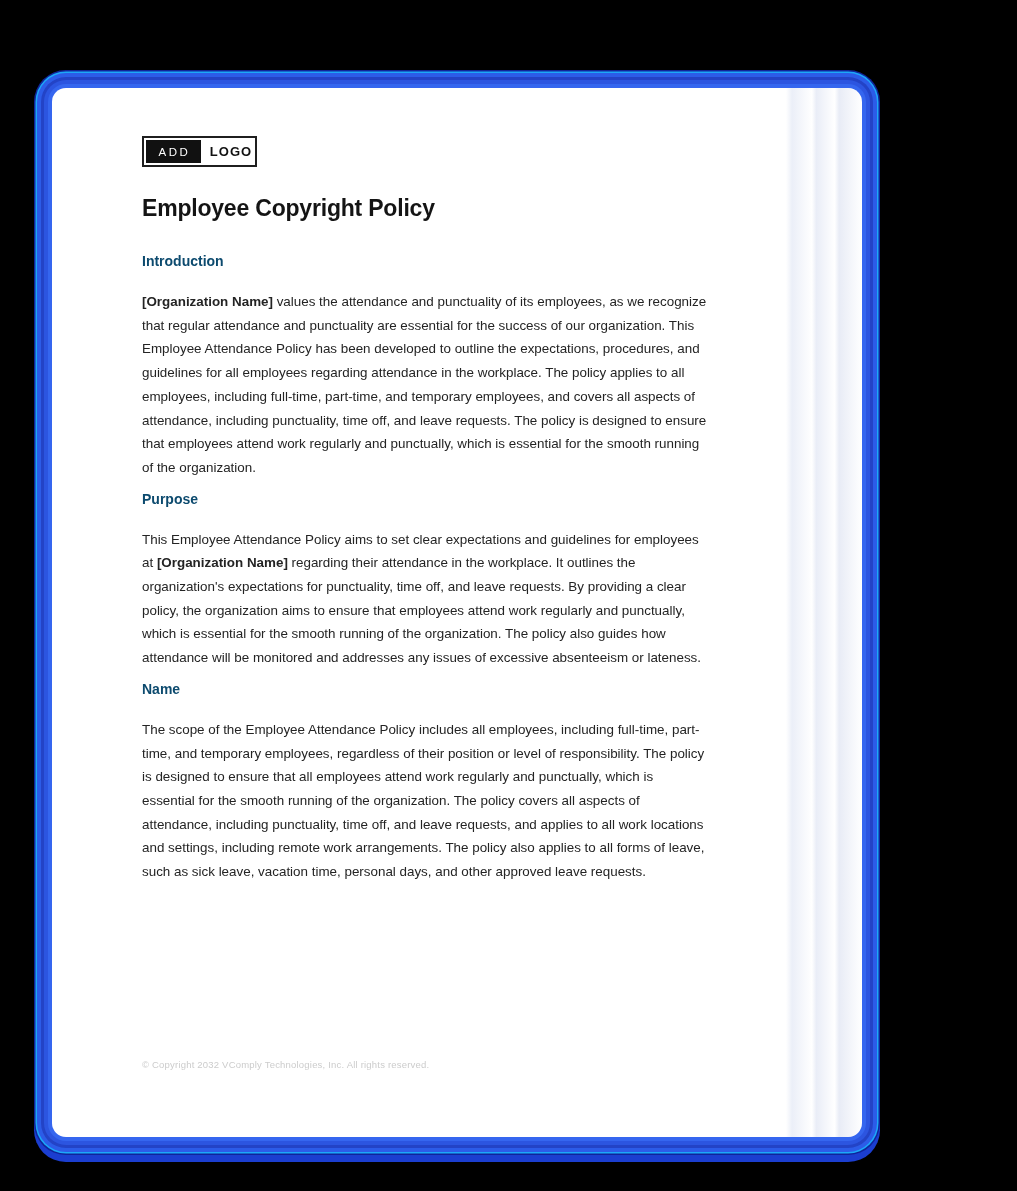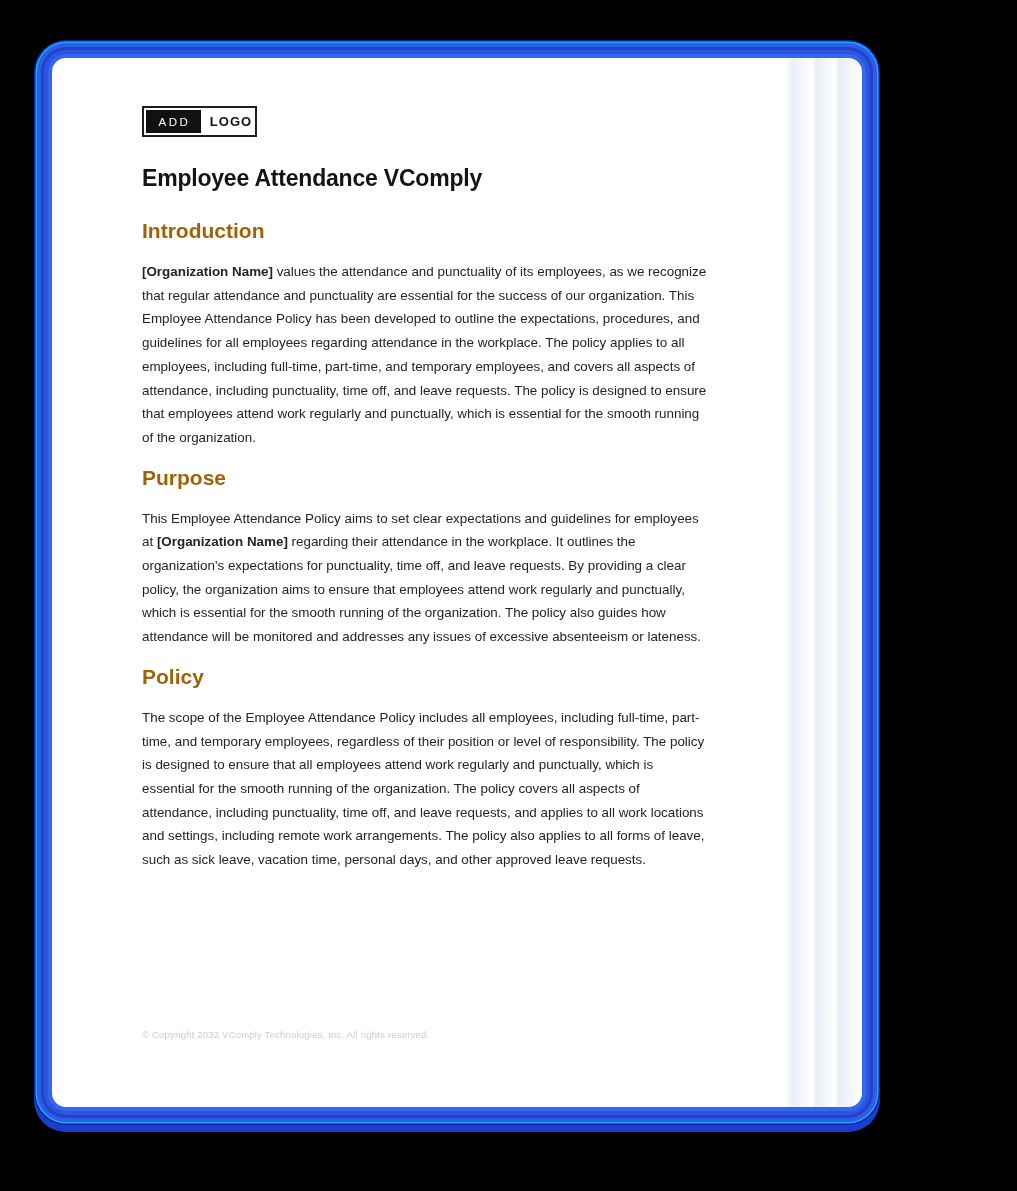--- a/index.html
+++ b/index.html
@@ -16,21 +16,21 @@
     position: relative;
     width: 1017px;
     height: 1191px;
     background: #000000;
   }
 
   
   .doc-page {
     position: absolute;
     left: 52px;
-    top: 58px;
+    top: 88px;
     width: 810px;
     height: 1049px;
     background: #ffffff;
     border-radius: 14px;
     padding: 48px 0 0 90px;
     box-shadow:
       0 0 0 4px  #3566ef,
       0 0 0 8px  #2c55e0,
       0 0 0 11px #2343c6,
       0 0 0 15px #2c5ce8,
@@ -97,28 +97,28 @@
 
   h1.doc-title {
     margin-top: 27px;
     font-size: 23px;
     line-height: 28px;
     font-weight: bold;
     color: #141414;
     letter-spacing: -0.2px;
   }
 
-  .sec { margin-top: 18px; }
+  .sec { margin-top: 9px; }
   .sec-first { margin-top: 29px; }
 
   h2.sec-heading {
-    font-size: 21px;
+    font-size: 14px;
     line-height: 20px;
     font-weight: bold;
-    color: #a16207;
+    color: #0c4a6e;
   }
 
   p.sec-body {
     margin-top: 19px;
     font-size: 13.4px;
     line-height: 23.7px;
     color: #242424;
   }
 
   .org-name {
@@ -140,34 +140,34 @@
 <div class="canvas">
 
   <div class="doc-page">
     <div class="content">
 
       <div class="logo-box">
         <span class="logo-add">ADD</span>
         <span class="logo-word">LOGO</span>
       </div>
 
-      <h1 class="doc-title">Employee Attendance VComply</h1>
+      <h1 class="doc-title">Employee Copyright Policy</h1>
 
       <section class="sec sec-first">
         <h2 class="sec-heading">Introduction</h2>
         <p class="sec-body"><span class="org-name">[Organization Name]</span><span> values the attendance and punctuality of its employees, as we recognize that regular attendance and punctuality are essential for the success of our organization. This Employee Attendance Policy has been developed to outline the expectations, procedures, and guidelines for all employees regarding attendance in the workplace. The policy applies to all employees, including full-time, part-time, and temporary employees, and covers all aspects of attendance, including punctuality, time off, and leave requests. The policy is designed to ensure that employees attend work regularly and punctually, which is essential for the smooth running of the organization.</span></p>
       </section>
 
       <section class="sec">
         <h2 class="sec-heading">Purpose</h2>
         <p class="sec-body"><span>This Employee Attendance Policy aims to set clear expectations and guidelines for employees at </span><span class="org-name">[Organization Name]</span><span> regarding their attendance in the workplace. It outlines the organization's expectations for punctuality, time off, and leave requests. By providing a clear policy, the organization aims to ensure that employees attend work regularly and punctually, which is essential for the smooth running of the organization. The policy also guides how attendance will be monitored and addresses any issues of excessive absenteeism or lateness.</span></p>
       </section>
 
       <section class="sec">
-        <h2 class="sec-heading">Policy</h2>
+        <h2 class="sec-heading">Name</h2>
         <p class="sec-body">The scope of the Employee Attendance Policy includes all employees, including full-time, part-time, and temporary employees, regardless of their position or level of responsibility. The policy is designed to ensure that all employees attend work regularly and punctually, which is essential for the smooth running of the organization. The policy covers all aspects of attendance, including punctuality, time off, and leave requests, and applies to all work locations and settings, including remote work arrangements. The policy also applies to all forms of leave, such as sick leave, vacation time, personal days, and other approved leave requests.</p>
       </section>
 
     </div>
 
     <div class="footer-copyright">© Copyright 2032 VComply Technologies, Inc. All rights reserved.</div>
   </div>
 
 </div>
 

